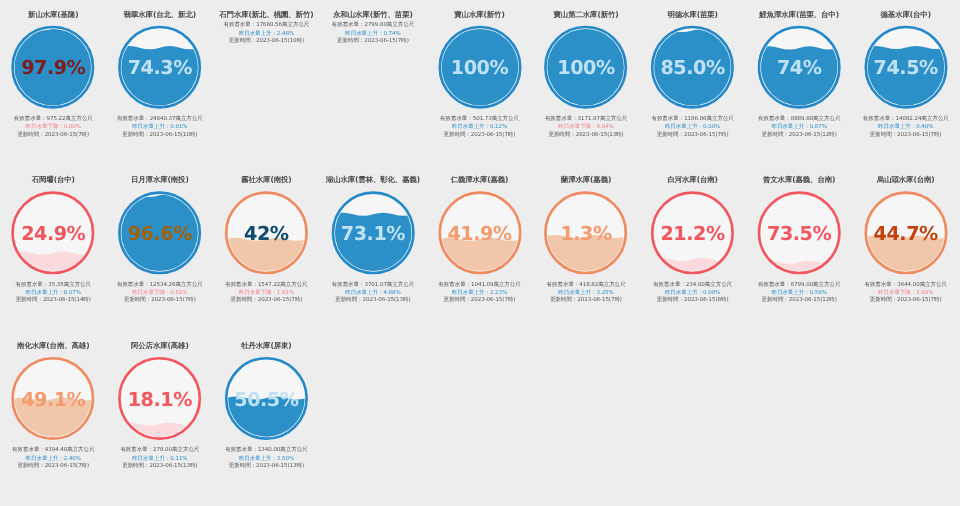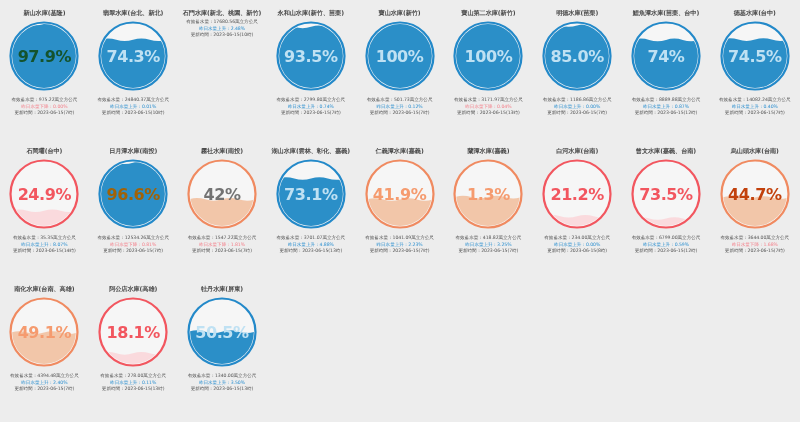--- a/index.html
+++ b/index.html
@@ -84,21 +84,21 @@
     <div class="gauge">
       <svg viewBox="0 0 74 74" xmlns="http://www.w3.org/2000/svg">
         <defs>
           <clipPath id="clip0">
             <circle cx="37" cy="37" r="31.9"></circle>
           </clipPath>
         </defs>
         <circle cx="37" cy="37" r="33.5" fill="#f6f6f6" stroke="#2389c9" stroke-width="2.2"></circle>
         <path d="M 3.5 4.906999999999994 q 8.375 -2.6 16.75 0 q 8.375 2.6 16.75 0 q 8.375 -2.6 16.75 0 q 8.375 2.6 16.75 0 L 70.5 70.5 L 3.5 70.5 Z" fill="#2b8fc8" clip-path="url(#clip0)"></path>
       </svg>
-      <div class="gauge-label" style="color:#14532d">97.9%</div>
+      <div class="gauge-label" style="color:#7f1d1d">97.9%</div>
     </div>
     <div class="stats">
       <div class="stat-line">有效蓄水量：975.22萬立方公尺</div>
       <div class="stat-line down">昨日水量下降：0.00%</div>
       <div class="stat-line time">更新時間：2023-06-15(7時)</div>
     </div>
   </div>
       <div class="card">
     <div class="card-title">翡翠水庫(台北、新北)</div>
     <div class="gauge">
@@ -122,32 +122,20 @@
       <div class="card">
     <div class="card-title">石門水庫(新北、桃園、新竹)</div>
     <div class="stats">
       <div class="stat-line">有效蓄水量：17680.56萬立方公尺</div>
       <div class="stat-line up">昨日水量上升：2.48%</div>
       <div class="stat-line time">更新時間：2023-06-15(10時)</div>
     </div>
   </div>
       <div class="card">
     <div class="card-title">永和山水庫(新竹、苗栗)</div>
-    <div class="gauge">
-      <svg viewBox="0 0 74 74" xmlns="http://www.w3.org/2000/svg">
-        <defs>
-          <clipPath id="clip3">
-            <circle cx="37" cy="37" r="31.9"></circle>
-          </clipPath>
-        </defs>
-        <circle cx="37" cy="37" r="33.5" fill="#f6f6f6" stroke="#2389c9" stroke-width="2.2"></circle>
-        <path d="M 3.5 7.854999999999997 q 8.375 -2.6 16.75 0 q 8.375 2.6 16.75 0 q 8.375 -2.6 16.75 0 q 8.375 2.6 16.75 0 L 70.5 70.5 L 3.5 70.5 Z" fill="#2b8fc8" clip-path="url(#clip3)"></path>
-      </svg>
-      <div class="gauge-label" style="color:#bfe1f3">93.5%</div>
-    </div>
     <div class="stats">
       <div class="stat-line">有效蓄水量：2799.80萬立方公尺</div>
       <div class="stat-line up">昨日水量上升：0.74%</div>
       <div class="stat-line time">更新時間：2023-06-15(7時)</div>
     </div>
   </div>
       <div class="card">
     <div class="card-title">寶山水庫(新竹)</div>
     <div class="gauge">
       <svg viewBox="0 0 74 74" xmlns="http://www.w3.org/2000/svg">
@@ -292,21 +280,21 @@
     <div class="gauge">
       <svg viewBox="0 0 74 74" xmlns="http://www.w3.org/2000/svg">
         <defs>
           <clipPath id="clip11">
             <circle cx="37" cy="37" r="31.9"></circle>
           </clipPath>
         </defs>
         <circle cx="37" cy="37" r="33.5" fill="#f6f6f6" stroke="#f08a60" stroke-width="2.2"></circle>
         <path d="M 3.5 42.36000000000001 q 8.375 -2.6 16.75 0 q 8.375 2.6 16.75 0 q 8.375 -2.6 16.75 0 q 8.375 2.6 16.75 0 L 70.5 70.5 L 3.5 70.5 Z" fill="#f2c6a9" clip-path="url(#clip11)"></path>
       </svg>
-      <div class="gauge-label" style="color:#737373">42%</div>
+      <div class="gauge-label" style="color:#0c4a6e">42%</div>
     </div>
     <div class="stats">
       <div class="stat-line">有效蓄水量：1547.22萬立方公尺</div>
       <div class="stat-line down">昨日水量下降：1.81%</div>
       <div class="stat-line time">更新時間：2023-06-15(7時)</div>
     </div>
   </div>
       <div class="card">
     <div class="card-title">湖山水庫(雲林、彰化、嘉義)</div>
     <div class="gauge">

